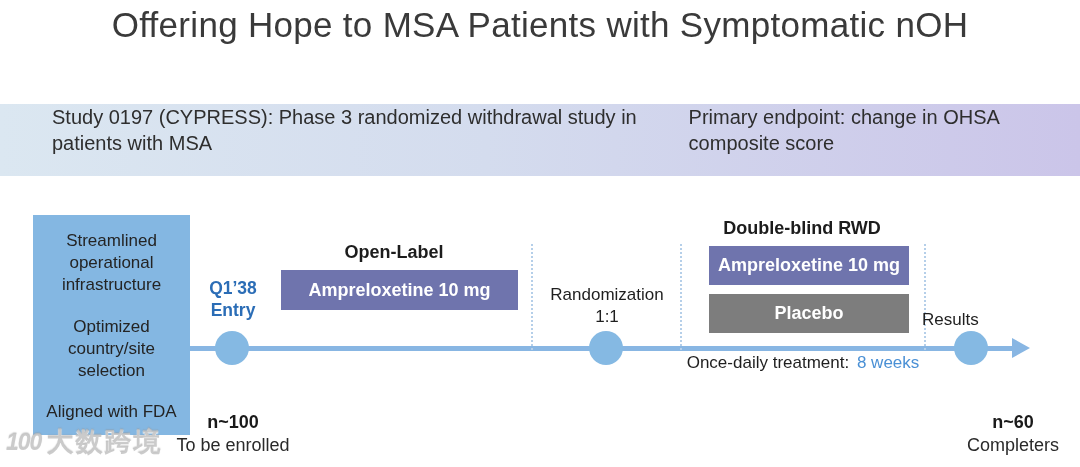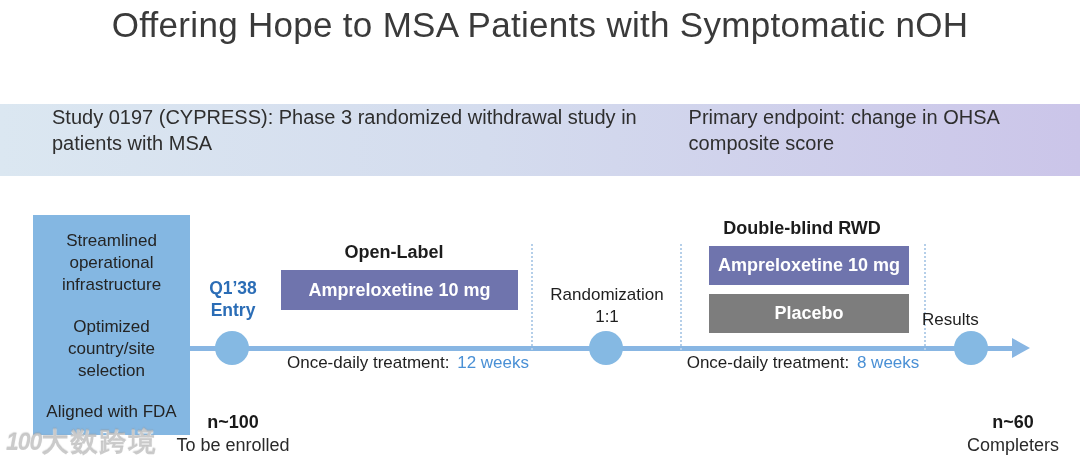--- a/index.html
+++ b/index.html
@@ -51,21 +51,21 @@
   }
   .once { position:absolute; top:353px; width:260px; text-align:center; font-size:17px; color:#1f1f1f; }
   .once-1 { left:278px; } .once-2 { left:673px; }
   .once .duration { color:#4a90d5; }
   .once .prefix { margin-right:3px; }
   .results { position:absolute; left:922px; top:302px; width:100px; text-align:left; font-size:17px; color:#1f1f1f;margin-top:8px; }
   .count { position:absolute; top:411px; width:180px; text-align:center; font-size:18px; line-height:23px; color:#2a2a2a; }
   .count .n { font-weight:bold; color:#1a1a1a; }
   .count-start { left:143px; } .count-end { left:923px; }
   .watermark {
-    position:absolute; left:6px; top:424px; display:flex; align-items:center; 
+    position:absolute; left:6px; top:424px; display:flex; align-items:center; gap:5px;
     color:rgba(190,190,190,0.8); font-weight:bold;
     text-shadow:0 1px 1px rgba(255,255,255,0.95), 0 -1px 1px rgba(150,150,150,0.35);
   }
   .wm-logo { font-size:23px; font-style:italic; letter-spacing:-1px; }
   .wm-text { font-size:27px; letter-spacing:2px; font-family:Liberation Serif, serif; }
 </style>
 </head>
 <body>
 
 <div class="slide">
@@ -106,24 +106,20 @@
     <div>Randomization</div>
     <div>1:1</div>
   </div>
 
   <div class="phase-header header-db">Double-blind RWD</div>
   <div class="drug-box box-db">Ampreloxetine 10 mg</div>
   <div class="drug-box box-placebo">Placebo</div>
 
   <div class="results">Results</div>
 
-  <div class="once once-1">
-    <span class="prefix">Once-daily treatment:</span>
-    <span class="duration">12 weeks</span>
-  </div>
 
   <div class="once once-2">
     <span class="prefix">Once-daily treatment:</span>
     <span class="duration">8 weeks</span>
   </div>
 
   <div class="count count-start">
     <div class="n">n~100</div>
     <div>To be enrolled</div>
   </div>

